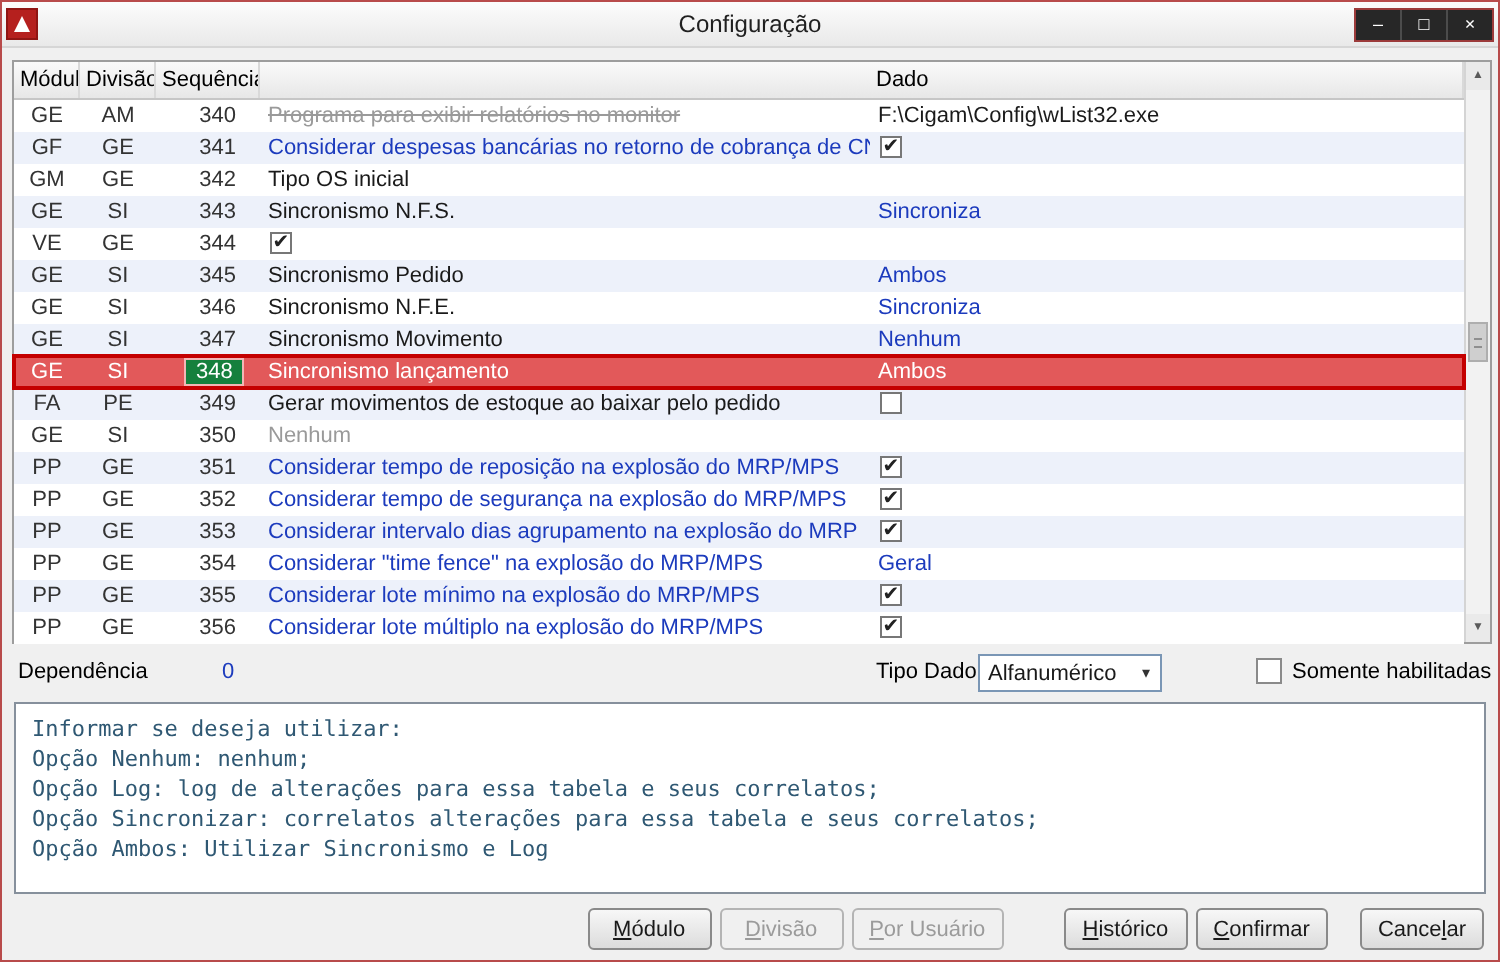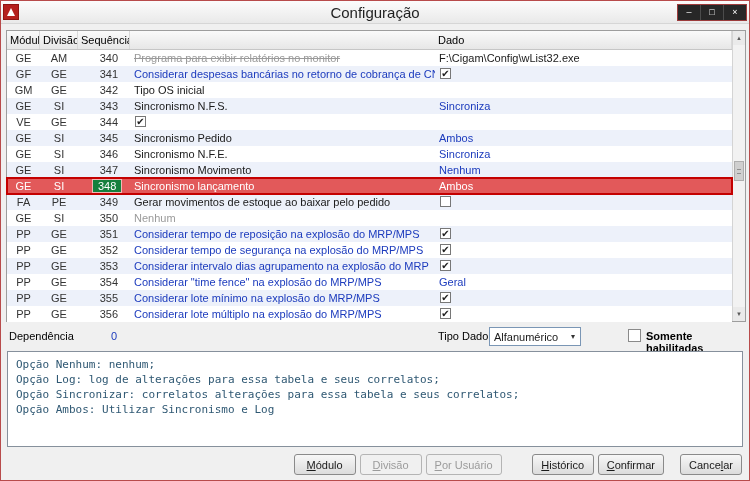--- a/index.html
+++ b/index.html
@@ -3,21 +3,21 @@
 <meta charset="utf-8">
 <style>
   html,body{margin:0;padding:0;background:#d8d8d8;}
   body{width:750px;height:481px;font-family:"Liberation Sans",sans-serif;font-size:11px;color:#1a1a1a;}
   .window{position:relative;width:750px;height:481px;box-sizing:border-box;background:#f0f0f0;border:1px solid #b84b4b;overflow:hidden;}
 
   
   .titlebar{position:relative;height:22px;background:linear-gradient(#fcfcfc,#e9e9e9);border-bottom:1px solid #d6d6d6;display:flex;align-items:center;}
   .app-icon{width:16px;height:16px;margin-left:2px;background:#b5201e;position:relative;z-index:2;border:1px solid #8f1513;box-sizing:border-box;}
   .app-icon::after{content:"";position:absolute;left:3px;top:3px;width:0;height:0;border-left:4px solid transparent;border-right:4px solid transparent;border-bottom:8px solid #fff;}
-  .window-title{position:absolute;left:0;right:0;text-align:center;font-size:15px;color:#1f1f1f;}
+  .window-title{position:absolute;left:0;right:0;text-align:center;font-size:12px;color:#1f1f1f;}
   .win-controls{margin-left:auto;display:flex;z-index:2;border:1px solid #9c3b3b;margin-right:2px;}
   .win-btn{width:22px;height:15px;background:#272727;display:flex;align-items:center;justify-content:center;color:#fff;font-size:9px;line-height:1;border-left:1px solid #4c4c4c;cursor:default;}
   .win-btn:first-child{border-left:none;}
 
   
   .grid{position:absolute;left:5px;top:29px;width:740px;height:292px;box-sizing:border-box;background:#fff;border:1px solid #9d9d9d;}
   .grid-header{display:flex;height:18px;line-height:18px;background:linear-gradient(#fafafa,#e7e7e7);border-bottom:1px solid #c6c6c6;margin-right:13px;color:#000;}
   .grid-header .cell{border-right:1px solid #d9d9d9;padding:0 3px;box-sizing:border-box;overflow:hidden;white-space:nowrap;}
   .grid-body{margin-right:13px;}
   .row{display:flex;height:16px;line-height:16px;background:#fff;position:relative;}
@@ -49,21 +49,21 @@
   .sb-thumb::after{content:"";position:absolute;left:2px;right:2px;top:7px;border-top:1px solid #8f8f8f;border-bottom:1px solid #8f8f8f;height:3px;}
 
   
   .dep-label{position:absolute;left:8px;top:329px;color:#000;}
   .dep-value{position:absolute;left:110px;top:329px;color:#1c3bbd;}
   .tipodado-label{position:absolute;left:437px;top:329px;color:#000;}
   .combo{position:absolute;left:488px;top:326px;width:92px;height:19px;box-sizing:border-box;background:#fff;border:1px solid #7a96b5;display:flex;align-items:center;}
   .combo-value{flex:1;padding-left:4px;overflow:hidden;white-space:nowrap;}
   .combo-arrow{width:14px;text-align:center;font-size:8px;color:#333;}
   .hab-check{position:absolute;left:627px;top:328px;width:13px;height:13px;box-sizing:border-box;background:#fff;border:1px solid #8a8a8a;}
-  .hab-label{position:absolute;left:645px;top:329px;color:#000;font-weight:bold;}
+  .hab-label{position:absolute;left:645px;top:329px;color:#000;}
 
   
   .help-box{position:absolute;left:6px;top:350px;width:736px;height:96px;box-sizing:border-box;background:#fff;border:1px solid #86909c;padding:5px 8px;font-family:"DejaVu Sans Mono","Liberation Mono",monospace;font-size:11px;line-height:15px;color:#2f5873;overflow:hidden;}
 
   
   .button-bar{position:absolute;left:0;right:7px;bottom:5px;display:flex;justify-content:flex-end;gap:4px;}
   .btn{min-width:62px;height:21px;box-sizing:border-box;padding:0 8px;font-family:"Liberation Sans",sans-serif;font-size:11px;color:#1a1a1a;background:linear-gradient(#f7f7f7,#dcdcdc);border:1px solid #8a8a8a;border-radius:3px;}
   .btn u{text-decoration:underline;}
   .btn.disabled{color:#9b9b9b;border-color:#b4b4b4;background:#f0f0f0;}
   .btn[data-name="historico-button"]{margin-left:26px;}
@@ -244,20 +244,21 @@
   <div class="dep-value" data-name="dependencia-value">0</div>
   <div class="tipodado-label" data-name="tipo-dado-label">Tipo Dado</div>
   <div class="combo" data-name="tipo-dado-select">
     <span class="combo-value" data-name="tipo-dado-value">Alfanumérico</span>
     <span class="combo-arrow" data-name="chevron-down-icon">▾</span>
   </div>
   <div class="hab-check" data-name="somente-habilitadas-checkbox"></div>
   <div class="hab-label" data-name="somente-habilitadas-label">Somente habilitadas</div>
 
   <div class="help-box" data-name="help-text">
+      <div>Informar se deseja utilizar:</div>
       <div>Opção Nenhum: nenhum;</div>
       <div>Opção Log: log de alterações para essa tabela e seus correlatos;</div>
       <div>Opção Sincronizar: correlatos alterações para essa tabela e seus correlatos;</div>
       <div>Opção Ambos: Utilizar Sincronismo e Log</div>
     </div>
 
   <div class="button-bar" data-name="button-bar">
       <button class="btn" data-name="modulo-button"><u>M</u>ódulo</button>
       <button class="btn disabled" data-name="divisao-button"><u>D</u>ivisão</button>
       <button class="btn disabled" data-name="por-usuario-button"><u>P</u>or Usuário</button>

